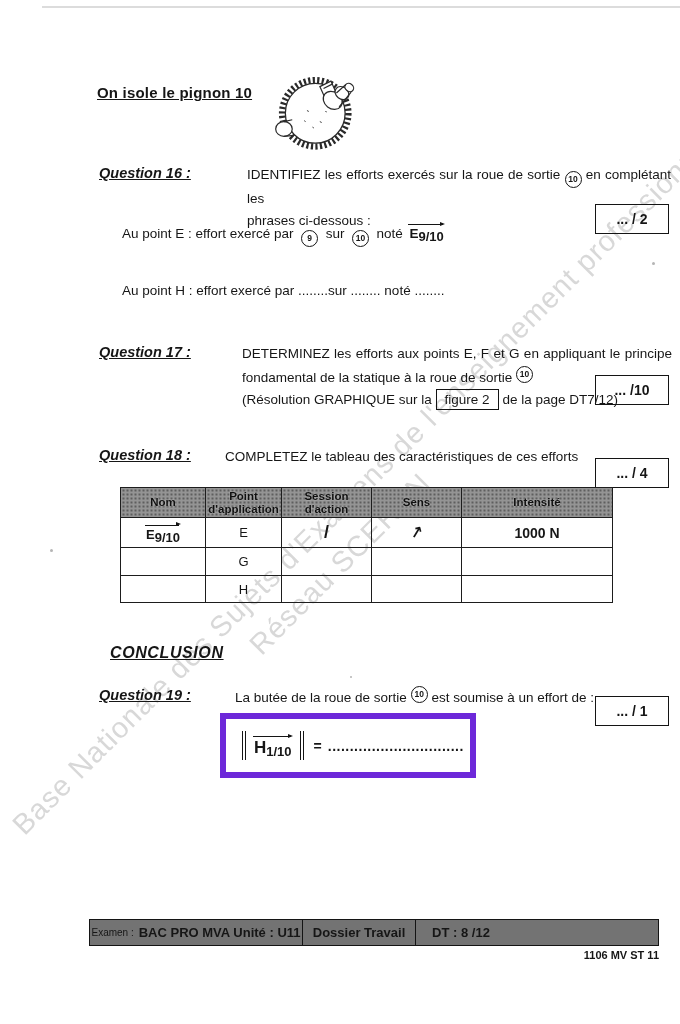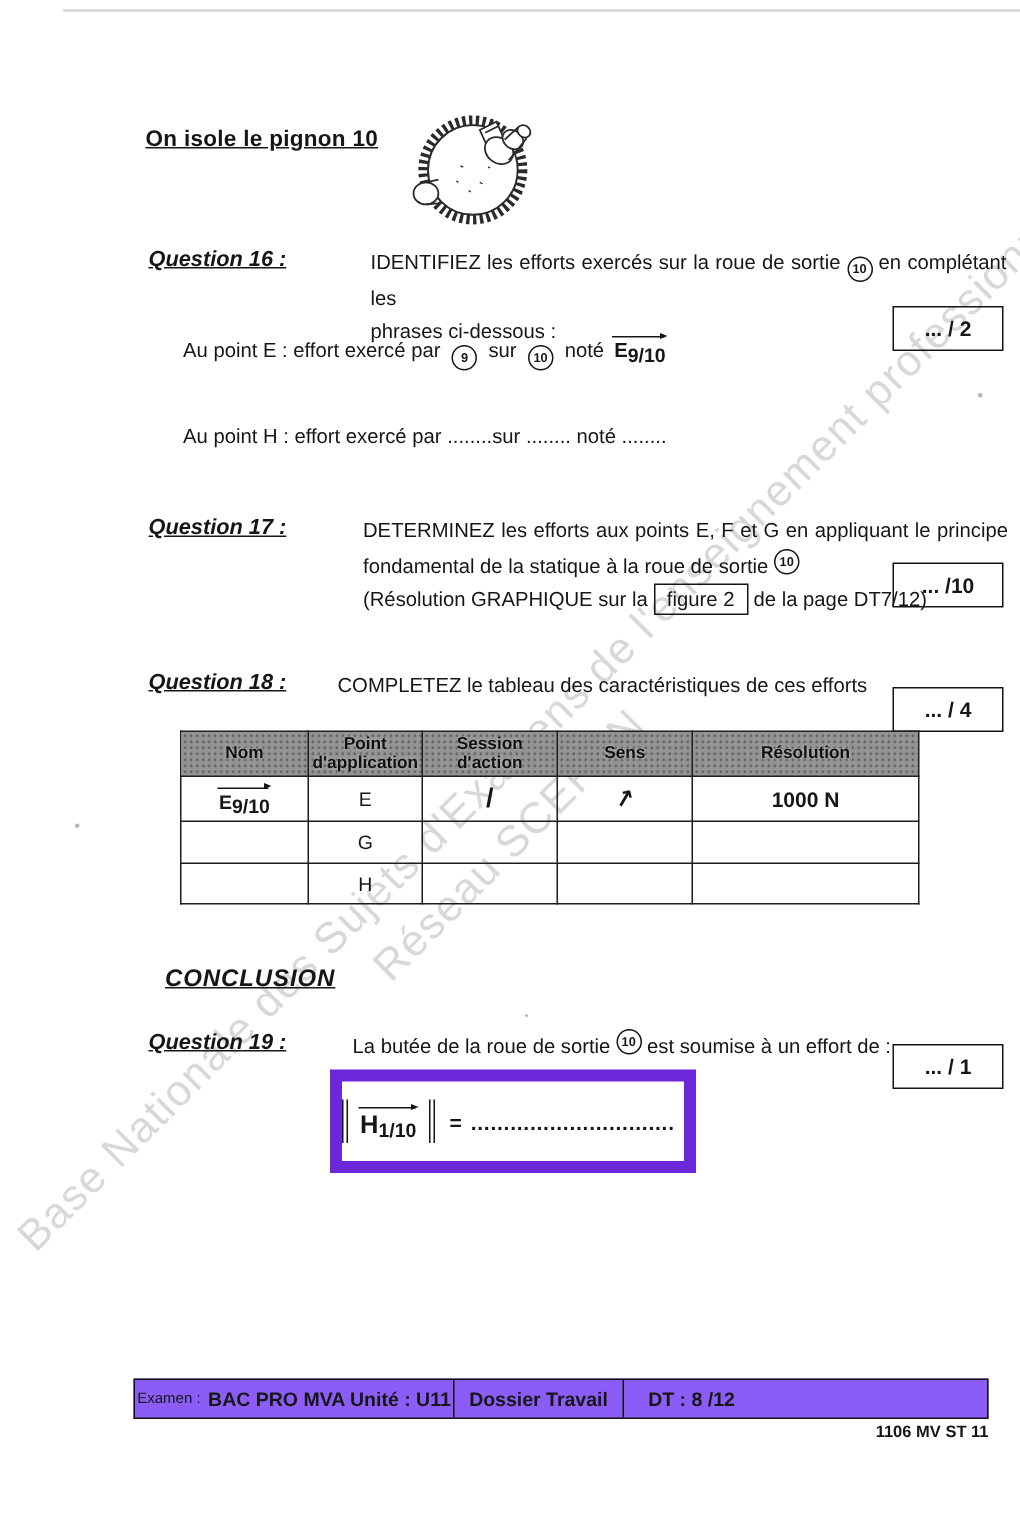--- a/index.html
+++ b/index.html
@@ -47,26 +47,26 @@
     background-size:4px 4px;
     color:#101010;font-size:11.5px;font-weight:bold;white-space:pre-line;line-height:13px;
     text-shadow:0 0 2px rgba(255,255,255,.55);
   }
   table.efforts td{text-align:center;font-size:13px;vertical-align:middle;}
   .slash{font-size:18px;font-weight:bold;}
   .sens-arrow{display:inline-block;transform:rotate(-14deg);font-size:16px;font-weight:bold;}
 
   .conclusion{font-size:16px;font-weight:bold;font-style:italic;text-decoration:underline;letter-spacing:.6px;}
 
-  .formula-box{border:8px solid #6d28d9;display:flex;align-items:center;font-size:14px;}
+  .formula-box{border:6px solid #6d28d9;display:flex;align-items:center;padding-left:16px;font-size:14px;}
   .norm{border-left:4px double #141414;border-right:4px double #141414;padding:2px 5px;display:inline-block;}
   .norm .vec{font-size:17px;}
   .dots{font-weight:bold;letter-spacing:.5px;}
 
-  .footer{display:flex;border:1.8px solid #141414;height:27px;box-sizing:border-box;background:#8b5cf6;}
+  .footer{display:flex;border:1.8px solid #141414;height:27px;box-sizing:border-box;background:#737373;}
   .footer .cell{display:flex;align-items:center;justify-content:center;box-sizing:border-box;
       border-right:1.6px solid #141414;font-size:13px;font-weight:bold;white-space:nowrap;}
   .footer .cell:last-child{border-right:none;text-align:center;}
   .footer .lab{font-size:10px;font-weight:normal;margin-right:5px;}
   .refcode{font-size:11px;font-weight:bold;text-align:right;}
 
   svg .ln{stroke:#2a2a2a;fill:none;}
 </style>
 </head>
 <body>
@@ -140,21 +140,21 @@
           <col style="width:90px">
           <col style="width:151px">
         </colgroup>
       <tbody>
           <tr style="height:30px;">
         <th>Nom</th>
         <th>Point
 d'application</th>
         <th>Session d'action</th>
         <th>Sens</th>
-        <th>Résolution</th>
+        <th>Intensité</th>
       </tr>
       <tr style="height:30px;">
         <td><span class="vec"><span class="bar"></span><span>E</span><sub>9/10</sub></span></td>
         <td>E</td>
         <td><span class="slash">/</span></td>
         <td><span class="sens-arrow">↗</span></td>
         <td style="font-weight:bold;font-size:14px;">1000 N</td>
       </tr>
       <tr style="height:28px;">
         <td></td>

